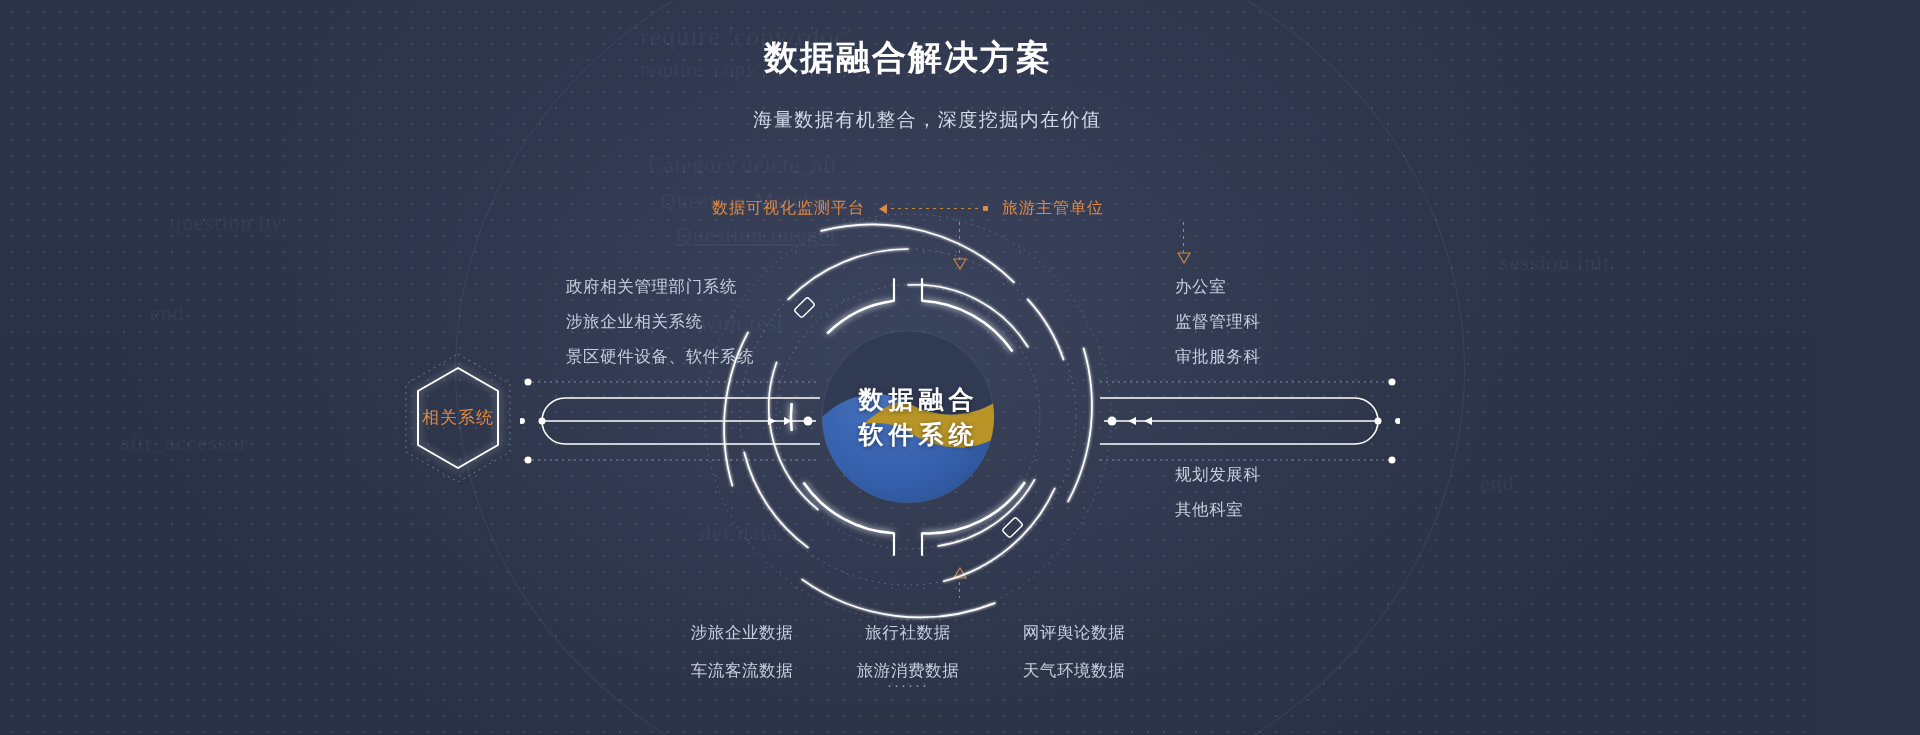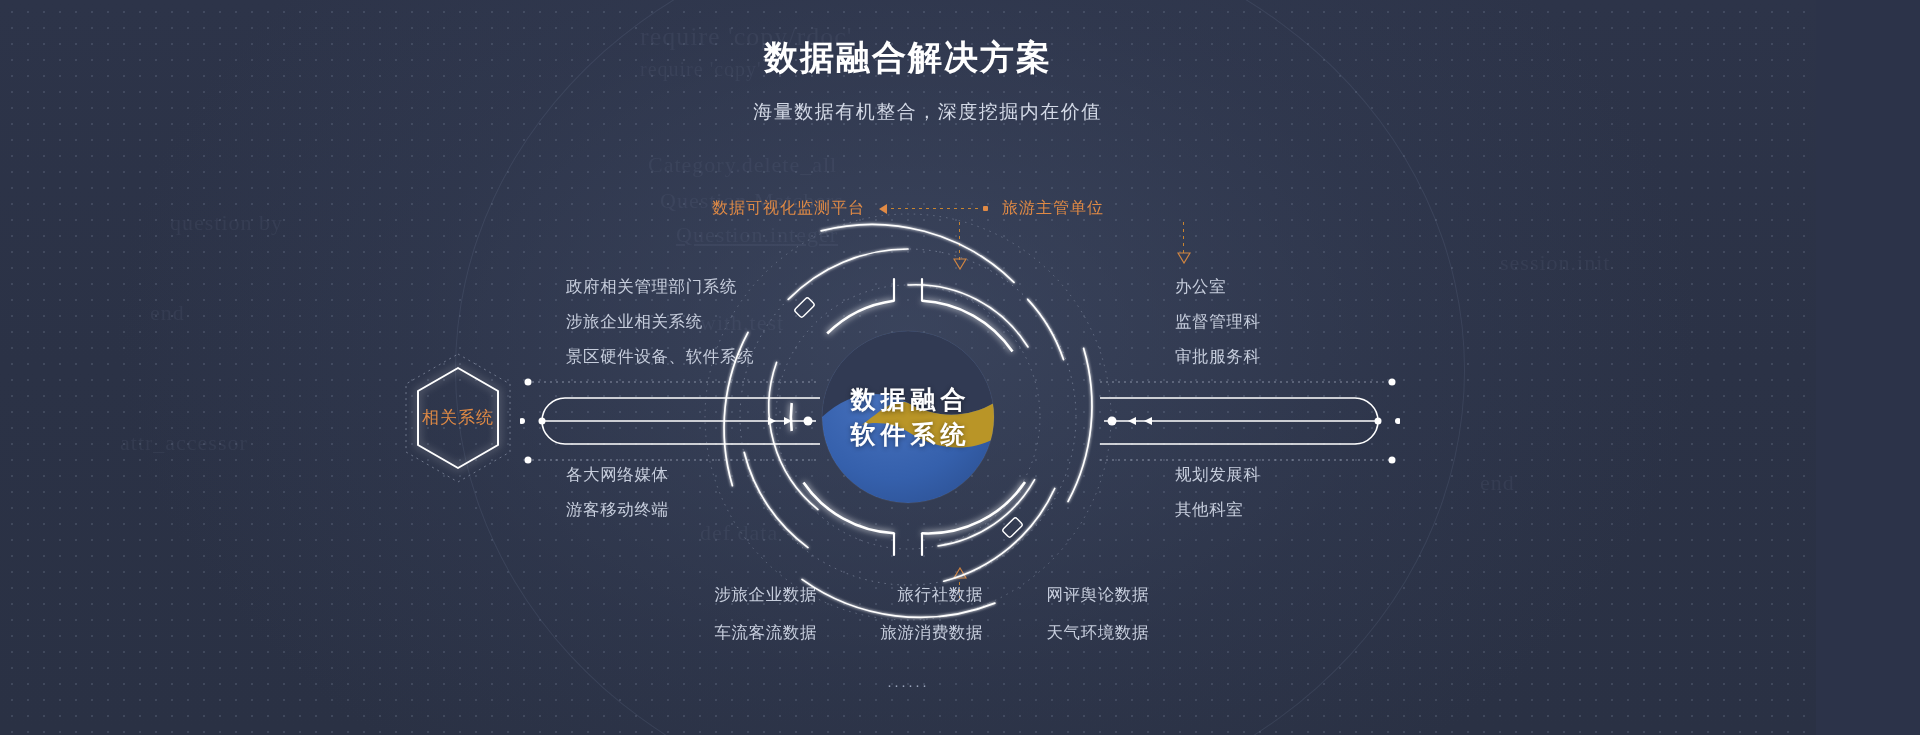--- a/index.html
+++ b/index.html
@@ -47,21 +47,21 @@
     pointer-events: none;
   }
 
   
   #header { position: absolute; left: 0; right: 0; top: 36px; text-align: center; }
   #title {
     font-size: 34px; font-weight: bold; color: #ffffff;
     letter-spacing: 2px; line-height: 1.25;
   }
   #subtitle {
-    margin-top: 20px;
+    margin-top: 28px;
     font-size: 19px; color: #d3d9e6; letter-spacing: 1.5px; padding-left: 39px;
   }
 
   
   #toprow {
     position: absolute; top: 198px; left: 50%; transform: translateX(-50%);
     display: flex; align-items: center; gap: 14px;
     white-space: nowrap;
   }
   .orange-label { color: #e08a45; font-size: 16px; letter-spacing: 1px; }
@@ -100,43 +100,43 @@
   
   .sidelist { position: absolute; color: #c7cedd; font-size: 16.5px; letter-spacing: 0.6px; }
   .sidelist div { margin-bottom: 13px; white-space: nowrap; }
   .sidelist div:last-child { margin-bottom: 0; }
   .sidelist.right { text-align: left; }
   .sidelist.left { text-align: left; }
 
   
   #bottomgrid {
     position: absolute; left: 50%; transform: translateX(-50%);
-    top: 584px;
+    top: 622px;
     display: grid;
     grid-template-columns: repeat(3, 150px);
     column-gap: 44px;
     row-gap: 22px;
     color: #c7cedd; font-size: 16.5px; letter-spacing: 0.6px;
-    text-align: right;
+    text-align: center;
     gap: 16px;
   }
   #ellipsis {
     position: absolute; left: 50%; transform: translateX(-50%);
     top: 676px; color: #9aa4bb; font-size: 15px; letter-spacing: 2px;
   }
 
   
   #centerwrap {
     position: absolute; left: 50%; top: 417px;
     transform: translate(-50%, -50%);
     width: 420px; height: 420px;
   }
   #centerwrap svg { position: absolute; left: 0; top: 0; overflow: visible; }
   #centerText {
-    position: absolute; left: 0; top: 0; width: 100%; height: 100%;
+    position: absolute; left: 8px; top: 0; width: 100%; height: 100%;
     display: flex; flex-direction: column; align-items: center; justify-content: center;
     color: #fff; font-size: 25px; font-weight: bold;
     letter-spacing: 5px; line-height: 1.42;
     text-shadow: 0 1px 5px rgba(0,0,0,0.45);
     pointer-events: none;
   }
   #centerText div { text-indent: 5px; }
 
   
   .connector { position: absolute; }
@@ -241,24 +241,20 @@
     <polygon points="46,41 38,45 46,49" fill="#ffffff"></polygon>
     <circle cx="22" cy="45" r="4.5" fill="#ffffff"></circle>
   </svg>
 
   <div class="sidelist left" style="left:566px; top:276px;">
     <div>政府相关管理部门系统</div>
     <div>涉旅企业相关系统</div>
     <div>景区硬件设备、软件系统</div>
   </div>
 
-  <div class="sidelist left" style="left:566px; top:464px;">
-    <div>各大网络媒体</div>
-    <div>游客移动终端</div>
-  </div>
 
   <div class="sidelist right" style="left:1175px; top:276px;">
     <div>办公室</div>
     <div>监督管理科</div>
     <div>审批服务科</div>
   </div>
 
   <div class="sidelist right" style="left:1175px; top:464px;">
     <div>规划发展科</div>
     <div>其他科室</div>

